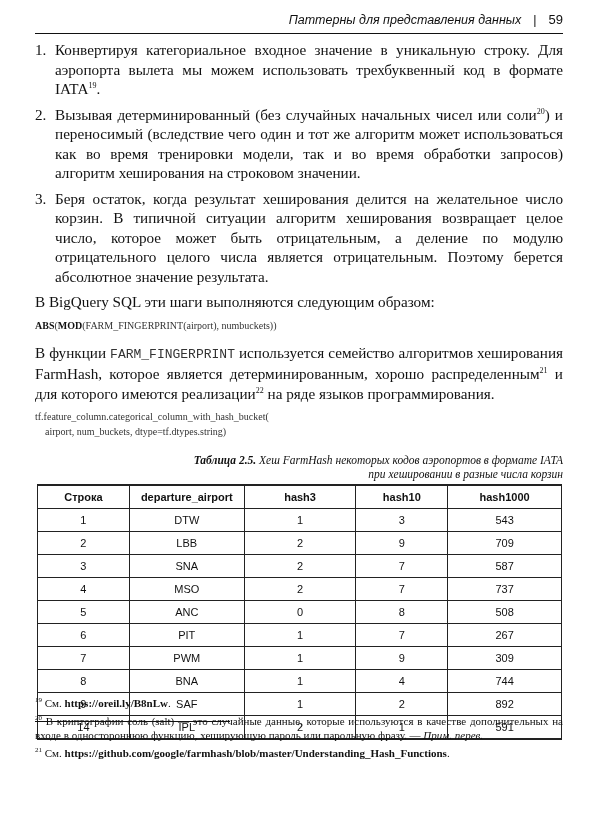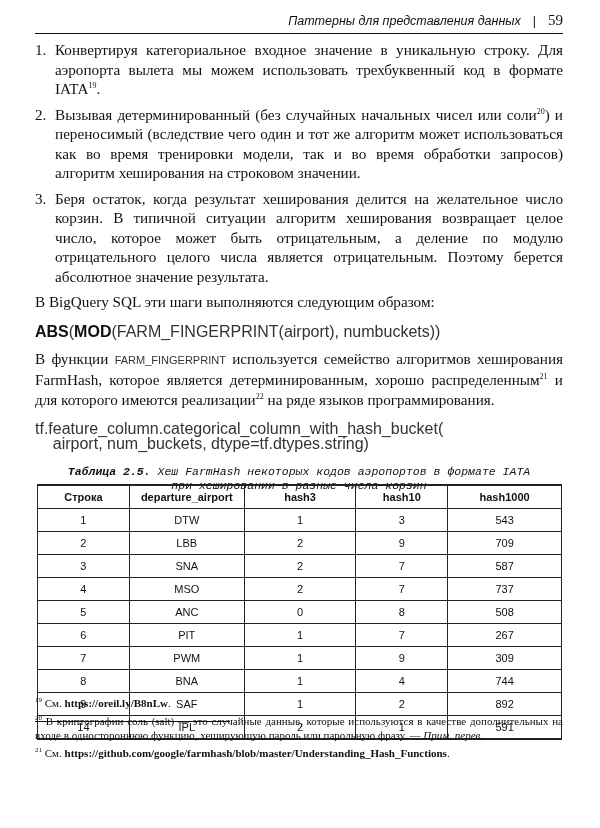--- a/index.html
+++ b/index.html
@@ -1,31 +1,31 @@
 <!DOCTYPE html>
 <html><head>
 <meta charset="utf-8">
 <style>
   html, body { margin: 0; padding: 0; background: #ffffff; }
   body { width: 600px; height: 828px; position: relative; overflow: hidden; color: #111; font-family: "Liberation Serif", serif; }
   .page { position: absolute; left: 0; top: 0; width: 600px; height: 828px; }
   .running-head { position: absolute; left: 35px; top: 12px; width: 528px; height: 21px; border-bottom: 1.5px solid #111; font-family: "Liberation Sans", sans-serif; font-style: italic; font-size: 12.5px; text-align: right; }
   .running-head .title { margin-right: 12px; }
   .running-head .sep { font-style: normal; margin-right: 12px; }
-  .running-head .pnum { font-style: normal; font-size: 15px; font-family: Liberation Serif, serif; }
+  .running-head .pnum { font-style: normal; font-size: 13px; }
   .body { position: absolute; left: 35px; top: 40px; width: 528px; font-size: 15.2px; line-height: 19.5px; }
   .olist { margin: 0; padding: 0; list-style: none; }
   .olist li { position: relative; padding-left: 20px; margin-bottom: 6px; text-align: justify; }
   .olist li .num { position: absolute; left: 0; top: 0; }
   sup { font-size: 8px; line-height: 0; vertical-align: 6px; }
   p { margin: 0 0 6px 0; text-align: justify; }
-  .mono { font-family: Liberation Sans, sans-serif; font-size: 11px; color: #333; }
-  .code { font-family: Liberation Sans, sans-serif; font-size: 16px; line-height: 15px; color: #333; margin: 12px 0 10px 0; white-space: pre; }
+  .mono { font-family: Liberation Mono, monospace; font-size: 13px; color: #333; }
+  .code { font-family: Liberation Serif, serif; font-size: 10px; line-height: 15px; color: #333; margin: 6px 0 10px 0; white-space: pre; }
   .code b { font-weight: bold; color: #111; }
-  .caption { font-family: Liberation Mono, monospace; font-style: italic; font-size: 11.5px; line-height: 14px; text-align: center; margin: 14px 0 8px 0; }
+  .caption { font-family: Liberation Serif, serif; font-style: italic; font-size: 11.5px; line-height: 14px; text-align: right; margin: 14px 0 8px 0; }
   .caption b { font-weight: bold; }
   table.hash { position: absolute; left: 37px; top: 484px; width: 525px; border-collapse: collapse; font-family: "Liberation Sans", sans-serif; font-size: 11px; }
   table.hash th, table.hash td { border: 1px solid #222; height: 22px; padding: 0; text-align: center; }
   table.hash th { font-weight: bold; }
   table.hash tr:first-child th { border-top: 2px solid #222; text-align: center; }
   table.hash tr:last-child td { border-bottom: 2px solid #222; }
   .fn-rule { position: absolute; left: 35px; top: 721px; width: 195px; border-top: 1px solid #111; }
   .footnotes { position: absolute; left: 35px; top: 696px; width: 528px; font-size: 11px; line-height: 14px; }
   .footnotes .fn { margin-bottom: 4px; text-align: justify; }
   .footnotes sup { font-size: 7px; vertical-align: 5px; }

